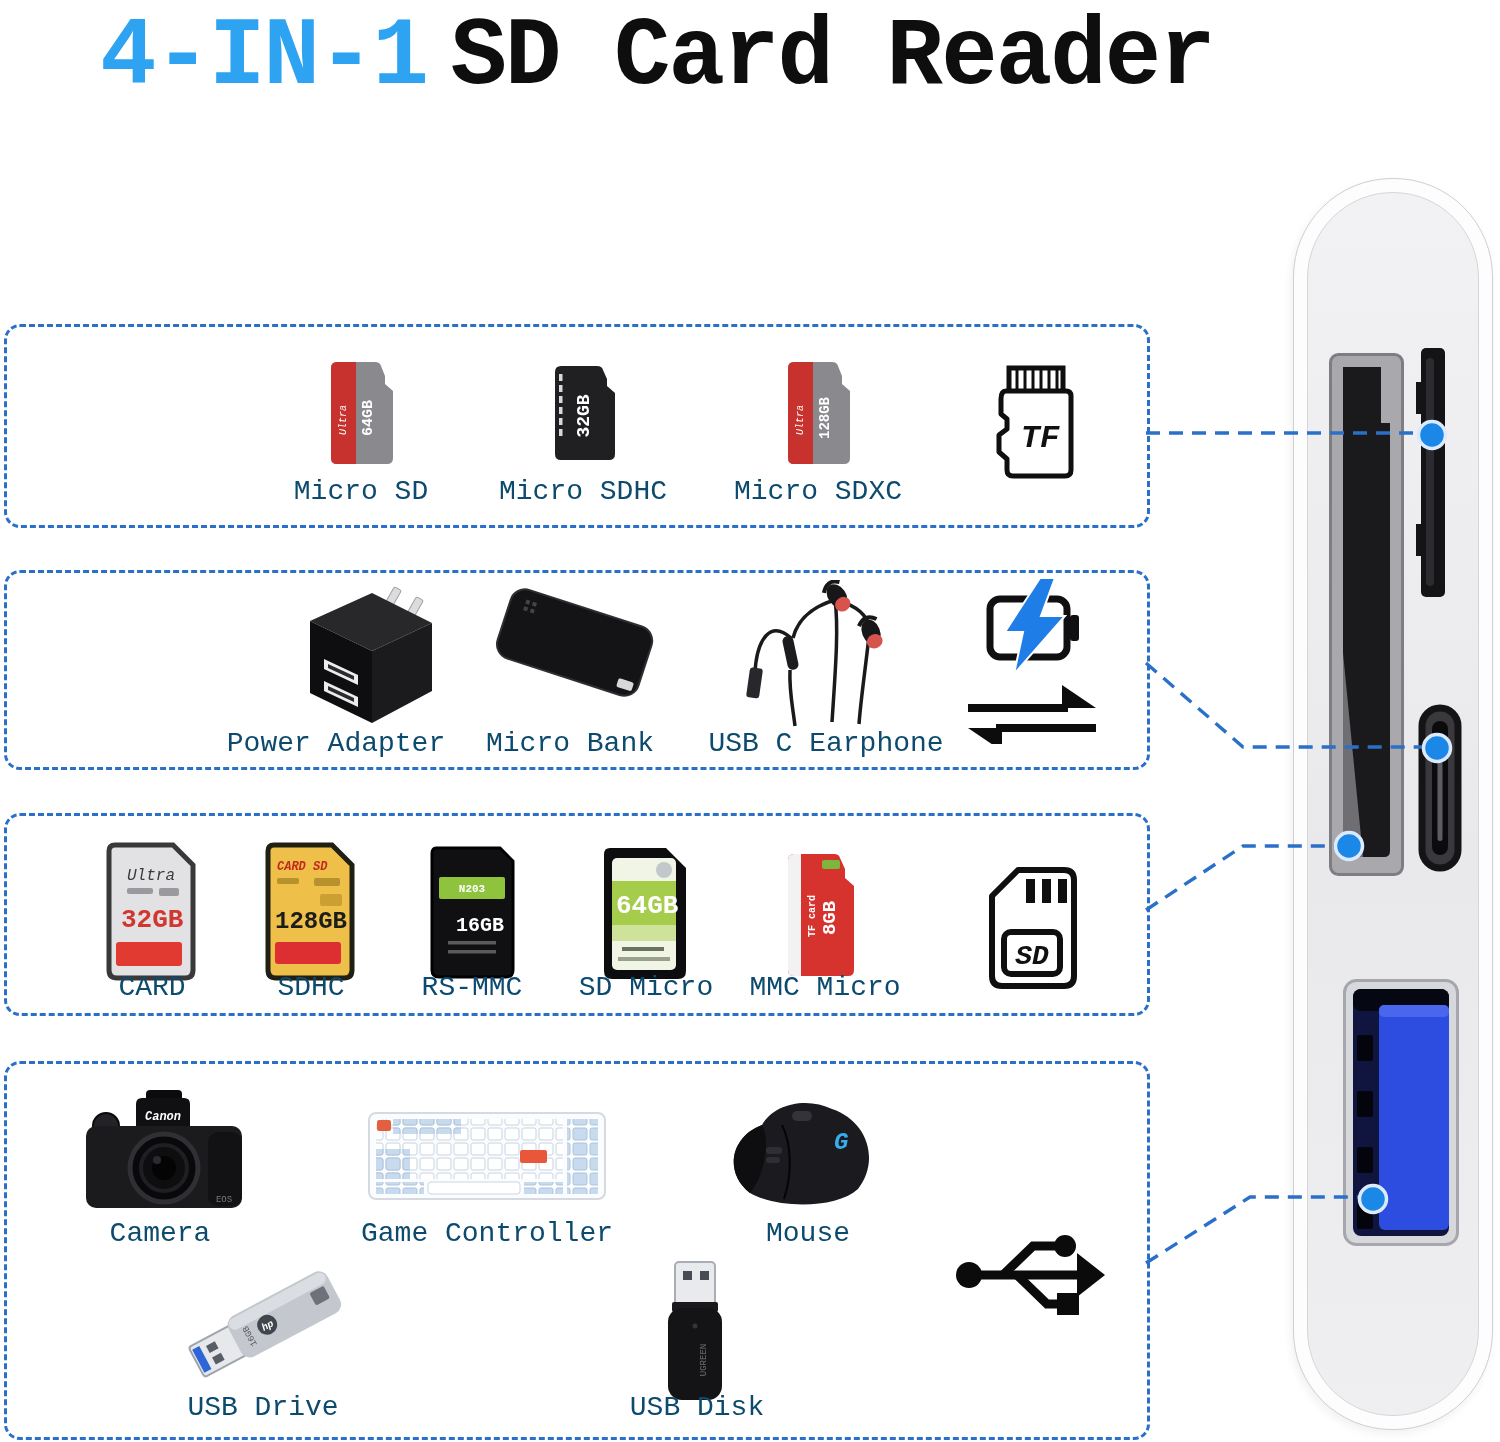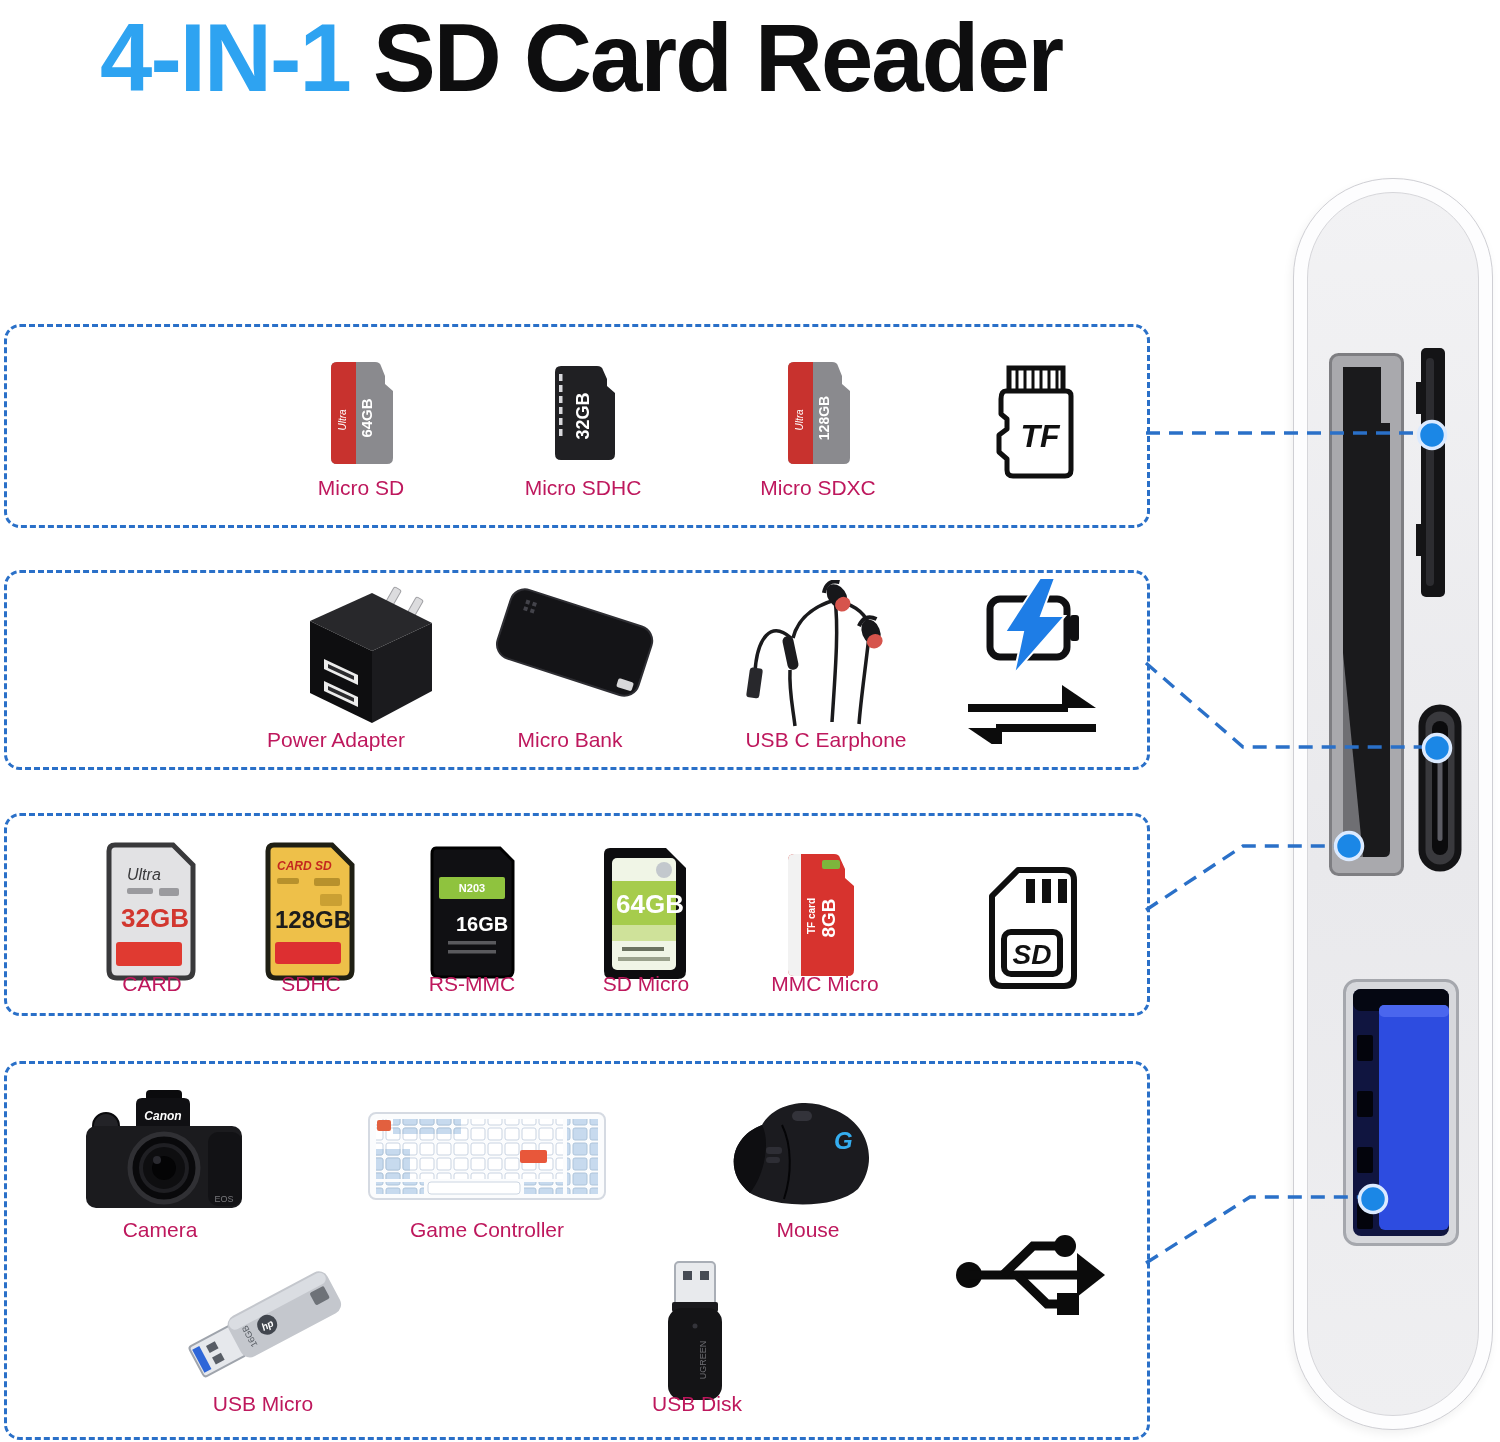--- a/index.html
+++ b/index.html
@@ -1,27 +1,27 @@
 <!DOCTYPE html>
 <html><head>
 <meta charset="utf-8">
 <style>
   html,body{margin:0;padding:0;background:#fff;}
   .stage{position:relative;width:1500px;height:1442px;background:#ffffff;overflow:hidden;
-         font-family:Liberation Sans, sans-serif;}
+         font-family:Liberation Mono, monospace;}
   .title{position:absolute;left:100px;top:2px;font-size:97px;font-weight:bold;
          letter-spacing:-2px;white-space:nowrap;transform:scaleX(.97);transform-origin:left top;}
   .t-blue{color:#2ea3f1;}
   .t-black{color:#0e0e0f;margin-left:24px;}
   .dashed-box{position:absolute;left:4px;width:1140px;border:3.4px dashed #2a70c8;border-radius:16px;}
   .box1{top:324px;height:198px;}
   .box2{top:570px;height:194px;}
   .box3{top:813px;height:197px;}
   .box4{top:1061px;height:373px;}
-  .item-label{position:absolute;transform:translateX(-50%);font-size:21px;color:#be185d;
+  .item-label{position:absolute;transform:translateX(-50%);font-size:28px;color:#0c4a6e;
               white-space:nowrap;text-align:left;}
   .ill{position:absolute;}
   .device{position:absolute;left:1293px;top:178px;width:198px;height:1250px;background:#fdfdfe;
           border:1.5px solid #cfcfd4;border-radius:99px;box-shadow:-2px 4px 10px rgba(0,0,0,.06);}
   .device-inner{position:absolute;left:13px;top:13px;width:170px;height:1222px;border-radius:86px;
           background:linear-gradient(180deg,#f2f2f4 0%,#e9e9ec 55%,#efeff1 100%);
           border:1px solid #d6d6da;}
   .port{position:absolute;}
   .overlay{position:absolute;left:0;top:0;pointer-events:none;}
 </style>
@@ -319,21 +319,21 @@
     <rect x="52" y="13" width="9" height="9" fill="#464b54"></rect>
     <rect x="24" y="44" width="46" height="10" rx="2" fill="#1a1a1d"></rect>
     <rect x="20" y="50" width="54" height="92" rx="14" fill="#141416"></rect>
     <circle cx="47" cy="68" r="2.5" fill="#34343a"></circle>
     <text x="58" y="102" transform="rotate(-90 58 102)" text-anchor="middle" font-size="9" fill="#6f6f74">UGREEN</text>
   </svg>
 
   <div class="item-label" style="left:160px;top:1218px">Camera</div>
   <div class="item-label" style="left:487px;top:1218px">Game Controller</div>
   <div class="item-label" style="left:808px;top:1218px">Mouse</div>
-  <div class="item-label" style="left:263px;top:1392px">USB Micro</div>
+  <div class="item-label" style="left:263px;top:1392px">USB Drive</div>
   <div class="item-label" style="left:697px;top:1392px">USB Disk</div>
 
   <div class="device">
     <div class="device-inner"></div>
 
     <svg class="port" style="left:35px;top:174px" width="75" height="523" viewBox="0 0 75 523">
       <rect x="1.5" y="1.5" width="72" height="520" rx="8" fill="#a9a9ad" stroke="#7e7e82" stroke-width="3"></rect>
       <path d="M14 14 H52 V70 H61 V498 Q61 504 55 504 H20 Q14 504 14 498 Z" fill="#1a1a1c"></path>
       <path d="M14 300 L14 498 Q14 504 20 504 H34 Z" fill="#6f6f73"></path>
     </svg>

